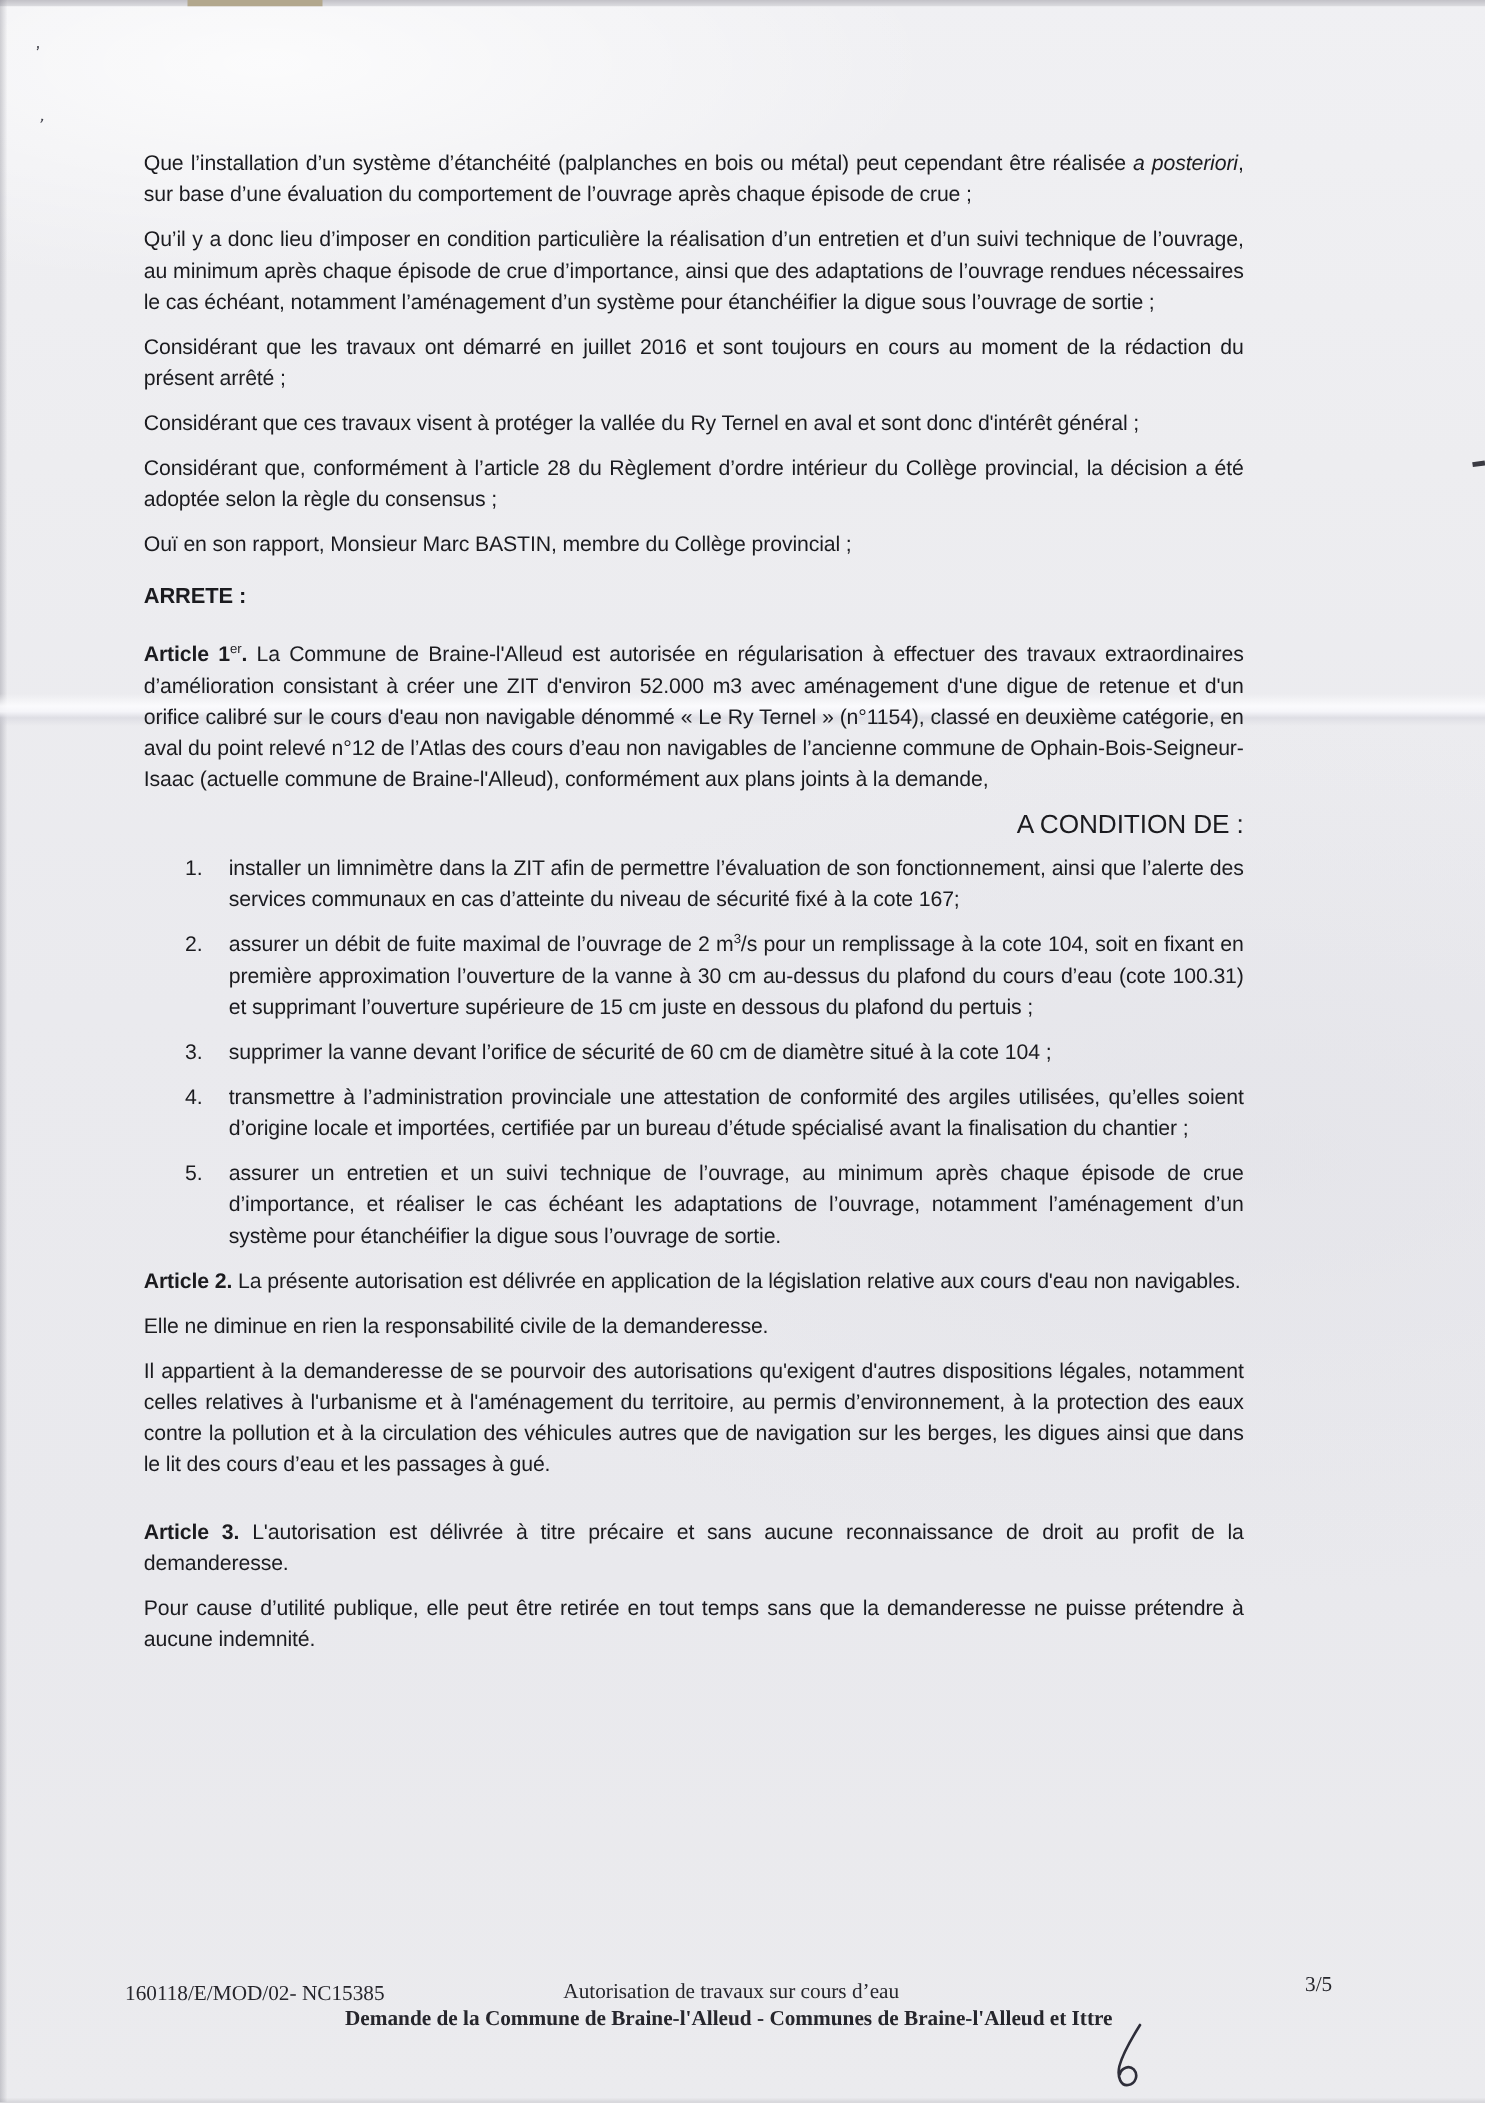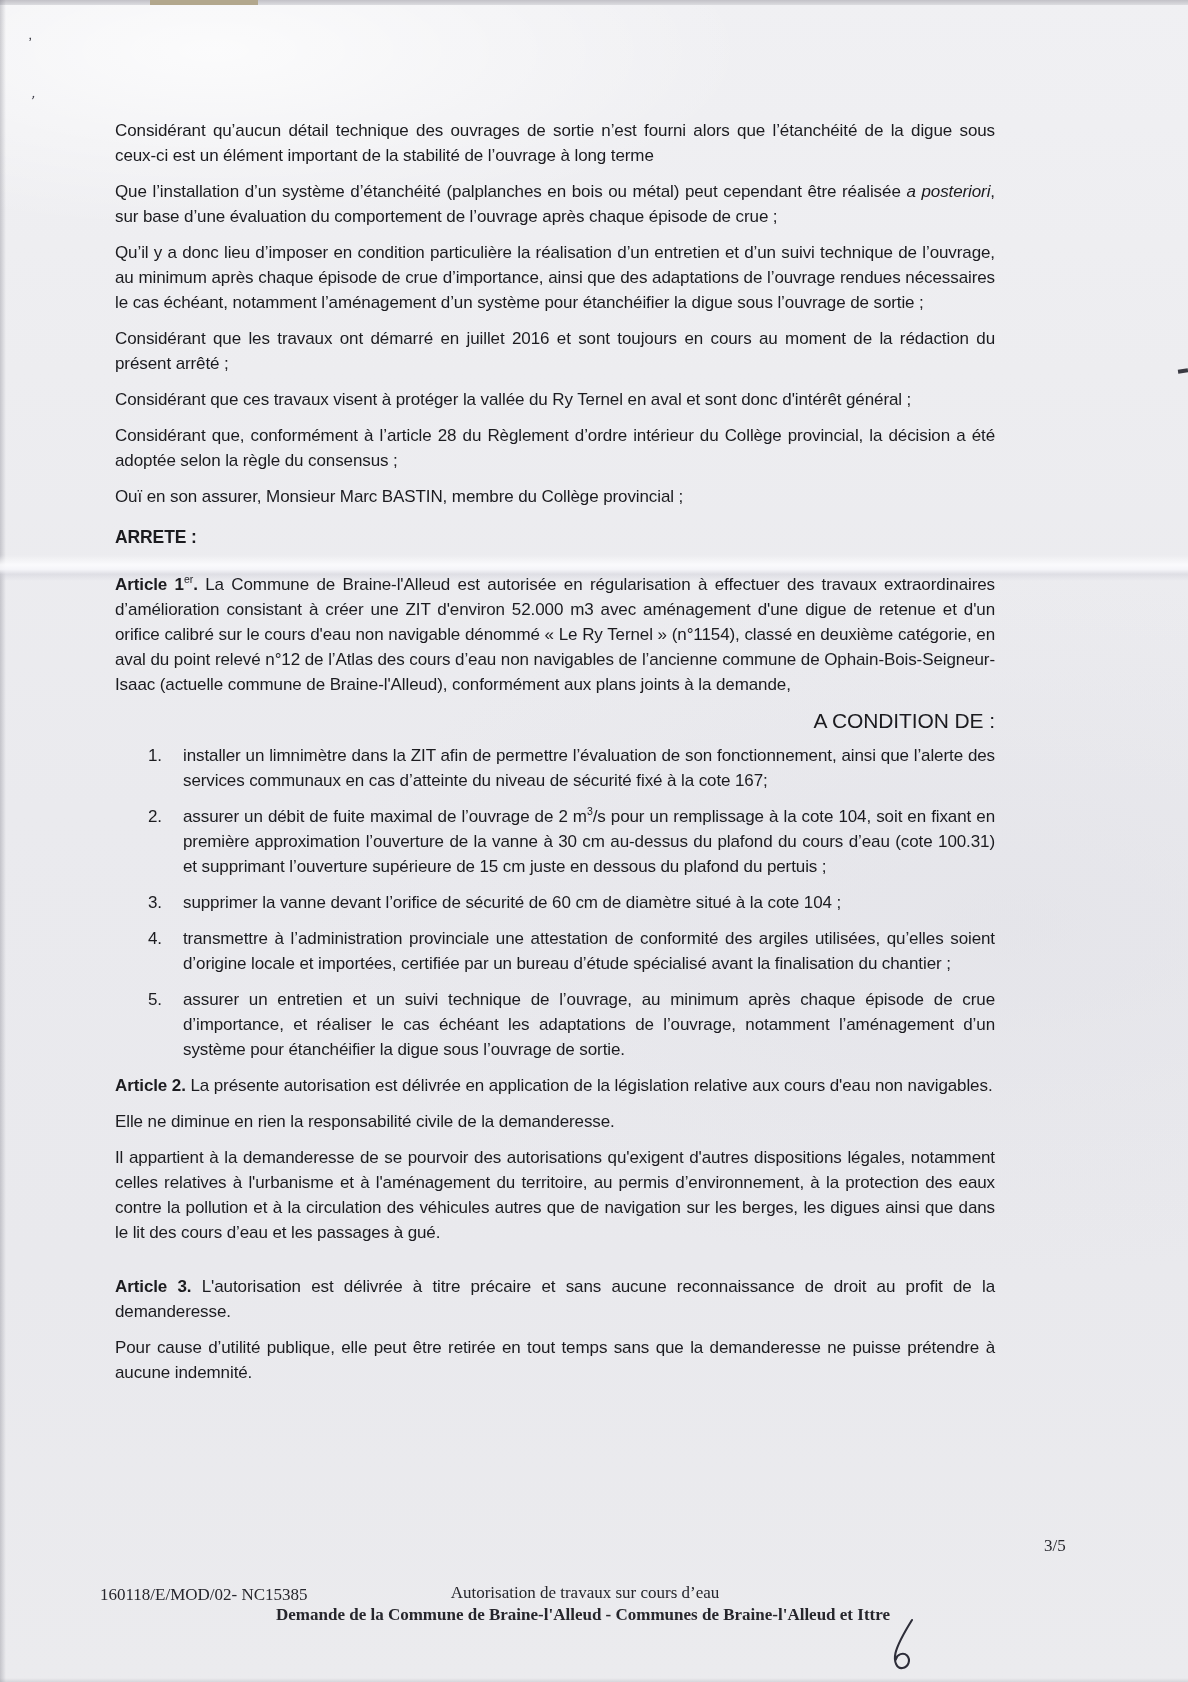--- a/index.html
+++ b/index.html
@@ -46,46 +46,45 @@
   .doc .li .num{position:absolute;left:33px;top:0;}
   .doc .mt-lg{margin-top:29px;}
   .seg-n{font-style:normal;}
   .seg-bold{font-weight:bold;}
   .seg-italic{font-style:italic;}
   .seg-sup{vertical-align:super;font-size:0.62em;line-height:0;}
   .seg-boldsup{font-weight:normal;vertical-align:super;font-size:0.62em;line-height:0;}
   
   .footer-ref{position:absolute;left:100px;top:1585px;font-family:"Liberation Serif",serif;font-size:17px;color:#26262c;}
   .footer-title{position:absolute;left:585px;top:1583px;transform:translateX(-50%);white-space:nowrap;font-family:"Liberation Serif",serif;font-size:17px;color:#26262c;}
-  .footer-page{position:absolute;left:1044px;top:1536px;font-family:"Liberation Serif",serif;font-size:17px;color:#26262c;text-align:right;}
+  .footer-page{position:absolute;left:1044px;top:1578px;font-family:"Liberation Serif",serif;font-size:17px;color:#26262c;text-align:right;}
   .footer-sub{position:absolute;left:583px;top:1605px;transform:translateX(-50%);white-space:nowrap;font-family:"Liberation Serif",serif;font-size:17px;color:#26262c;font-weight:bold;}
   .hand-six{position:absolute;left:890px;top:1618px;width:26px;height:54px;}
 </style>
 </head>
 <body>
 
 <div class="page">
 
   <div class="edge-top"></div>
   <div class="edge-top-tan"></div>
   <div class="edge-left"></div>
   <div class="edge-bottom"></div>
   <div class="crease"></div>
   <span class="speck speck1">’</span>
   <span class="speck speck2">’</span>
   <div class="tick-right"></div>
 
   <main class="doc" id="doc">
-      <p class="blk p"><span class="seg-n">Considérant qu’aucun détail technique des ouvrages de sortie n’est fourni alors que l’étanchéité de la digue sous ceux-ci est un élément important de la stabilité de l’ouvrage à long terme</span></p>
       <p class="blk p"><span class="seg-n">Que l’installation d’un système d’étanchéité (palplanches en bois ou métal) peut cependant être réalisée </span><span class="seg-italic">a posteriori</span><span class="seg-n">, sur base d’une évaluation du comportement de l’ouvrage après chaque épisode de crue ;</span></p>
       <p class="blk p"><span class="seg-n">Qu’il y a donc lieu d’imposer en condition particulière la réalisation d’un entretien et d’un suivi technique de l’ouvrage, au minimum après chaque épisode de crue d’importance, ainsi que des adaptations de l’ouvrage rendues nécessaires le cas échéant, notamment l’aménagement d’un système pour étanchéifier la digue sous l’ouvrage de sortie ;</span></p>
       <p class="blk p"><span class="seg-n">Considérant que les travaux ont démarré en juillet 2016 et sont toujours en cours au moment de la rédaction du présent arrêté ;</span></p>
       <p class="blk p"><span class="seg-n">Considérant que ces travaux visent à protéger la vallée du Ry Ternel en aval et sont donc d'intérêt général ;</span></p>
       <p class="blk p"><span class="seg-n">Considérant que, conformément à l’article 28 du Règlement d’ordre intérieur du Collège provincial, la décision a été adoptée selon la règle du consensus ;</span></p>
-      <p class="blk p"><span class="seg-n">Ouï en son assurer, Monsieur Marc BASTIN, membre du Collège provincial ;</span></p>
+      <p class="blk p"><span class="seg-n">Ouï en son rapport, Monsieur Marc BASTIN, membre du Collège provincial ;</span></p>
       <p class="blk h-center"><span class="seg-n">ARRETE :</span></p>
       <p class="blk p"><span class="seg-bold">Article 1</span><span class="seg-boldsup">er</span><span class="seg-bold">. </span><span class="seg-n">La Commune de Braine-l'Alleud est autorisée en régularisation à effectuer des travaux extraordinaires d’amélioration consistant à créer une ZIT d'environ 52.000 m3 avec aménagement d'une digue de retenue et d'un orifice calibré sur le cours d'eau non navigable dénommé « Le Ry Ternel » (n°1154), classé en deuxième catégorie, en aval du point relevé n°12 de l’Atlas des cours d’eau non navigables de l’ancienne commune de Ophain-Bois-Seigneur-Isaac (actuelle commune de Braine-l'Alleud), conformément aux plans joints à la demande,</span></p>
       <p class="blk h-left"><span class="seg-n">A CONDITION DE :</span></p>
       <div class="blk li"><span class="num">1.</span><span class="seg-n">installer un limnimètre dans la ZIT afin de permettre l’évaluation de son fonctionnement, ainsi que l’alerte des services communaux en cas d’atteinte du niveau de sécurité fixé à la cote 167;</span></div>
       <div class="blk li"><span class="num">2.</span><span class="seg-n">assurer un débit de fuite maximal de l’ouvrage de 2 m</span><span class="seg-sup">3</span><span class="seg-n">/s pour un remplissage à la cote 104, soit en fixant en première approximation l’ouverture de la vanne à 30 cm au-dessus du plafond du cours d’eau (cote 100.31) et supprimant l’ouverture supérieure de 15 cm juste en dessous du plafond du pertuis ;</span></div>
       <div class="blk li"><span class="num">3.</span><span class="seg-n">supprimer la vanne devant l’orifice de sécurité de 60 cm de diamètre situé à la cote 104 ;</span></div>
       <div class="blk li"><span class="num">4.</span><span class="seg-n">transmettre à l’administration provinciale une attestation de conformité des argiles utilisées, qu’elles soient d’origine locale et importées, certifiée par un bureau d’étude spécialisé avant la finalisation du chantier ;</span></div>
       <div class="blk li"><span class="num">5.</span><span class="seg-n">assurer un entretien et un suivi technique de l’ouvrage, au minimum après chaque épisode de crue d’importance, et réaliser le cas échéant les adaptations de l’ouvrage, notamment l’aménagement d’un système pour étanchéifier la digue sous l’ouvrage de sortie.</span></div>
       <p class="blk p"><span class="seg-bold">Article 2. </span><span class="seg-n">La présente autorisation est délivrée en application de la législation relative aux cours d'eau non navigables.</span></p>
       <p class="blk p"><span class="seg-n">Elle ne diminue en rien la responsabilité civile de la demanderesse.</span></p>

